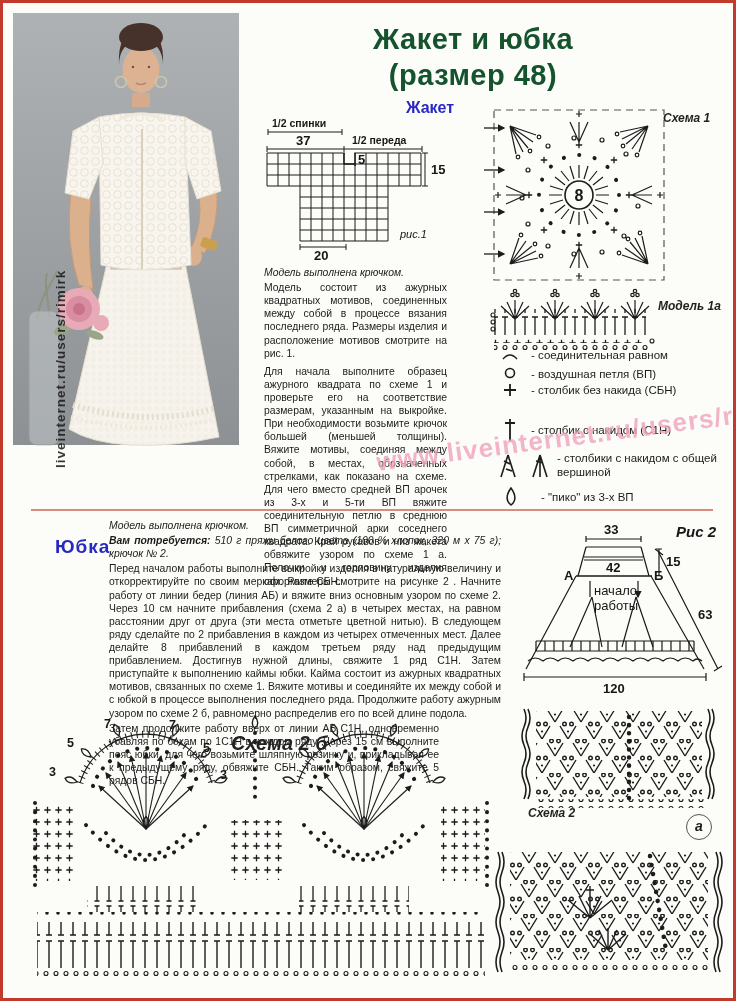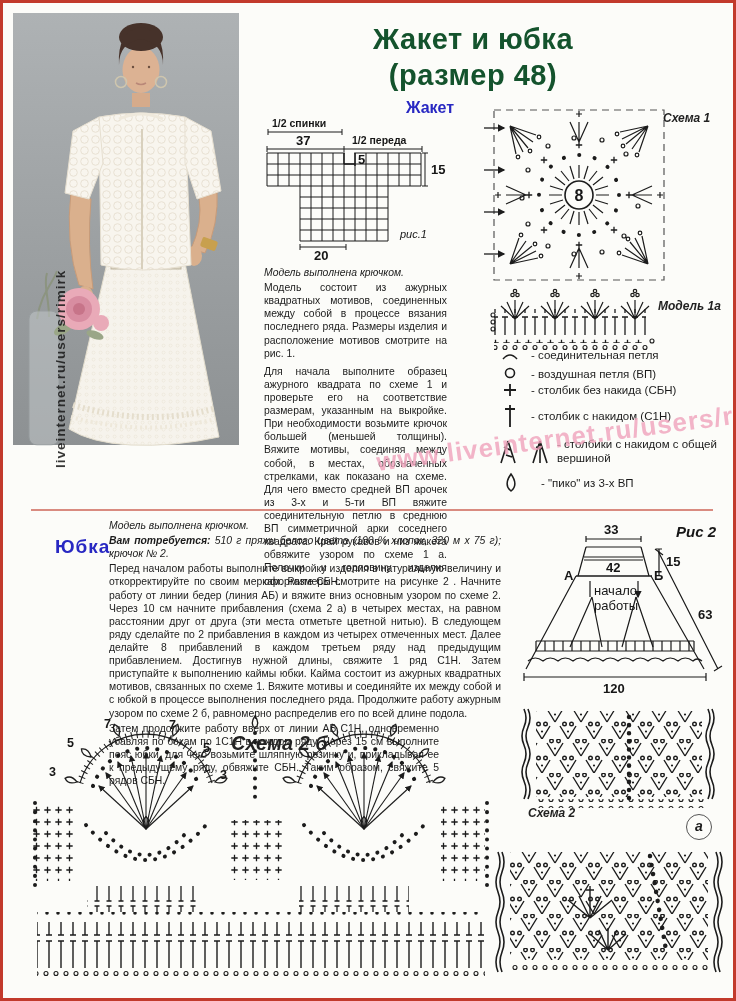--- a/index.html
+++ b/index.html
@@ -271,29 +271,29 @@
     <use href="#fan1a" transform="translate(105,14)"></use>
     <use href="#fan1a" transform="translate(145,14)"></use>
   </svg>
   <div class="abs scheme-label" style="left:655px;top:296px">Модель 1а</div>
 
   <div class="abs" style="left:492px;top:344px;width:242px;font-size:11.5px">
     <div style="display:flex;align-items:center;margin-bottom:3px">
       <svg width="36" height="16">
           <path d="M8,12 Q15,4 22,12" stroke="#1c1c1c" stroke-width="1.5" fill="none"></path>
         </svg>
-      <span>- соединительная петля</span>
+      <span>- соединительная равном</span>
     </div>
     <div style="display:flex;align-items:flex-end;margin-bottom:3px">
       <svg width="36" height="14">
           <circle cx="15" cy="7" r="4.5" stroke="#1c1c1c" stroke-width="1.6" fill="none"></circle>
         </svg>
       <span>- воздушная петля (ВП)</span>
     </div>
-    <div style="display:flex;align-items:center;margin-bottom:6px">
+    <div style="display:flex;align-items:center;margin-bottom:20px">
       <svg width="36" height="14">
           <path d="M15,1V13 M9,7H21" stroke="#1c1c1c" stroke-width="1.8"></path>
         </svg>
       <span>- столбик без накида  (СБН)</span>
     </div>
     <div style="display:flex;align-items:center;margin-bottom:8px">
       <svg width="36" height="26">
           <path d="M15,2V24 M10,6H20" stroke="#1c1c1c" stroke-width="1.8"></path>
         </svg>
       <span>- столбик с накидом (С1Н)</span>

